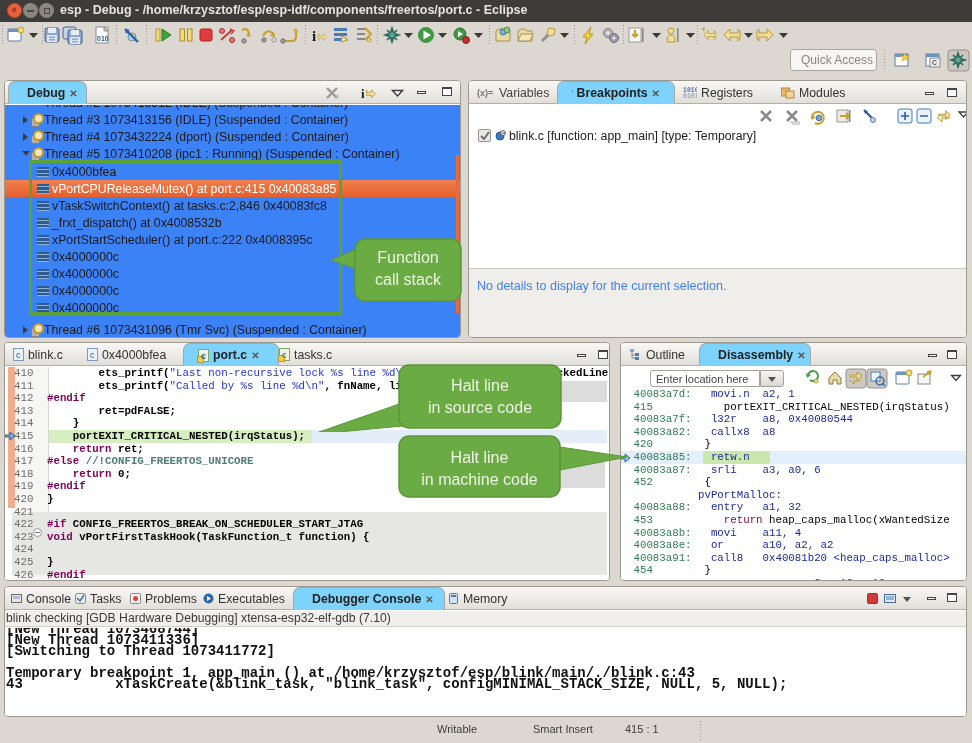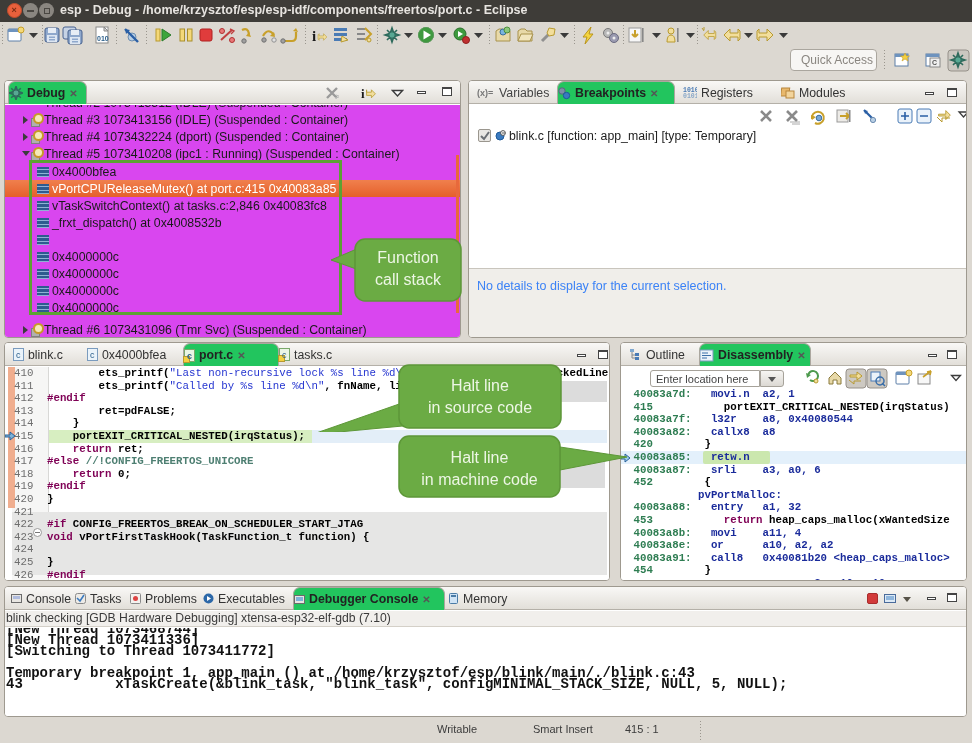--- a/index.html
+++ b/index.html
@@ -1,19 +1,19 @@
 <!DOCTYPE html>
 <html><head><meta charset="utf-8"><style>
 *{margin:0;padding:0;box-sizing:border-box}
 html,body{width:972px;height:743px;overflow:hidden}
 body{position:relative;background:#DCD8D1;font-family:"Liberation Sans",sans-serif;-webkit-font-smoothing:antialiased;transform:translateZ(0)}
 .abs{position:absolute}
 .panel{position:absolute;background:#fff;border:1px solid #9E998F;border-radius:4px;overflow:hidden}
 .phead{position:absolute;left:0;right:0;top:0;height:23px;background:linear-gradient(#F9F8F6,#E2DFD9);border-bottom:1px solid #B4B0A8}
-.tabsel{position:absolute;top:0;height:23px;background:#22c55e;border:1px solid #ABA79F;border-bottom:none;border-radius:7px 7px 0 0;font-size:12.3px;font-weight:bold;color:#222;display:flex;align-items:center;padding:0 0;gap:4px;white-space:nowrap}
+.tabsel{position:absolute;top:0;height:23px;background:#7dd3fc;border:1px solid #ABA79F;border-bottom:none;border-radius:7px 7px 0 0;font-size:12.3px;font-weight:bold;color:#222;display:flex;align-items:center;padding:0 14px;gap:4px;white-space:nowrap}
 .tab{position:absolute;top:0;height:23px;font-size:12.3px;color:#333;display:flex;align-items:center;padding:0 6px;gap:4px;white-space:nowrap}
 .xclose{font-size:10px;color:#555;font-weight:bold}
 .mini{position:absolute;width:11px;height:9px}
 .mini .bar{position:absolute;left:1px;right:1px;top:4px;height:3px;border:1px solid #444;background:#fff}
 .maxi{position:absolute;width:11px;height:10px}
 .maxi .sq{position:absolute;left:1px;right:0px;top:1px;bottom:0;border:1px solid #444;border-top:2px solid #444;background:#fff}
 .vmenu{position:absolute;width:0;height:0;border-left:4px solid transparent;border-right:4px solid transparent;border-top:5px solid #575349}
 .trirow{position:absolute;height:17px;display:flex;align-items:center;font-size:12.3px;color:#1a1a1a;white-space:pre}
 .exp{width:0;height:0;border-top:4px solid transparent;border-bottom:4px solid transparent;border-left:5px solid #3c3c3c;display:inline-block}
 .expd{width:0;height:0;border-left:4px solid transparent;border-right:4px solid transparent;border-top:5px solid #3c3c3c;display:inline-block}
@@ -25,21 +25,21 @@
 .frico{display:inline-block;width:12px;height:10px;background:repeating-linear-gradient(#2F5B8F 0 2.4px,#8FB2D4 2.4px 3.4px)}
 .ficon{display:inline-block;width:11px;height:13px;position:relative;background:#EAF3FA;border:1px solid #7A9BBE}
 .ficon:after{content:"c";position:absolute;left:2px;top:0px;font-size:9px;color:#2B5F8A;line-height:12px}
 .cbox{position:absolute;width:13px;height:13px;border:1px solid #9a968e;border-radius:2px;background:#f3f1ee}
 .cotext{font-size:16px;color:#EDF6E5;text-align:center;line-height:22px}
 .ficon.fg{background:#EAF5E4;border-color:#7AA86A}
 .ficon.fg:before{content:"";position:absolute;left:-2px;bottom:-2px;width:5px;height:5px;background:#F4D040;border:1px solid #B89A30}
 .ln{position:absolute;left:9px;font-family:"Liberation Mono",monospace;font-size:10.75px;line-height:12.6px;color:#6E6E6E;white-space:pre}
 .cl{position:absolute;left:42px;font-family:"Liberation Mono",monospace;font-size:10.75px;line-height:12.6px;font-weight:bold;color:#000;white-space:pre}
 .kw{color:#7F0055}.blk{color:#000}.str{color:#2434D0;font-weight:normal}.cmt{color:#4E7F72}
-.dl{position:absolute;left:12.5px;font-family:"Liberation Mono",monospace;font-size:10.75px;line-height:12.6px;font-weight:bold;color:#1A2B9B;white-space:pre}
+.dl{position:absolute;left:12.5px;font-family:"Liberation Mono",monospace;font-size:10.75px;line-height:12.6px;font-weight:normal;color:#1A2B9B;white-space:pre}
 .adr{color:#2E7D52}
 .cn{position:absolute;left:1px;font-family:"Liberation Mono",monospace;font-size:14px;line-height:11.3px;font-weight:bold;color:#111;white-space:pre}
 </style></head>
 <body>
 
 <div class="abs" style="left:0;top:0;width:972px;height:22px;background:#3E3C38"></div>
 <div class="abs" style="left:7px;top:3px;width:15px;height:15px;border-radius:50%;background:#E8603C;border:1px solid #c24d2c"></div>
 <div class="abs" style="left:11.5px;top:7px;width:7px;height:7px;color:#7a2c14;font-size:9px;font-weight:bold;line-height:7px">×</div>
 <div class="abs" style="left:23px;top:3px;width:15px;height:15px;border-radius:50%;background:#8A8680"></div>
 <div class="abs" style="left:27px;top:9.5px;width:7px;height:2px;background:#4a4742"></div>
@@ -276,41 +276,42 @@
     <svg class="abs" style="left:386px;top:8px" width="13" height="9">
         <path d="M1.5,1.5 h10 l-5,5.5 z" fill="#fcfcfc" stroke="#3c3c3c" stroke-width="1.4"></path>
       </svg>
     <div class="mini" style="left:411px;top:6px">
         <span class="bar"></span>
       </div>
     <div class="maxi" style="left:436px;top:5px">
         <span class="sq"></span>
       </div>
   </div>
-  <div id="debugtree" class="abs" style="left:0;top:24px;right:0;bottom:0;background:#d946ef;overflow:hidden">
+  <div id="debugtree" class="abs" style="left:0;top:24px;right:0;bottom:0;background:#3b82f6;overflow:hidden">
     <div class="trirow" style="left:39px;top:-11px">Thread #2 1073413512 (IDLE) (Suspended : Container)</div>
     <div class="trirow" style="left:18px;top:6px"><span class="exp"></span></div>
     <div class="trirow" style="left:26px;top:6px"><span class="thico"></span></div>
     <div class="trirow" style="left:39px;top:6px">Thread #3 1073413156 (IDLE) (Suspended : Container)</div>
     <div class="trirow" style="left:18px;top:23px"><span class="exp"></span></div>
     <div class="trirow" style="left:26px;top:23px"><span class="thico"></span></div>
     <div class="trirow" style="left:39px;top:23px">Thread #4 1073432224 (dport) (Suspended : Container)</div>
     <div class="trirow" style="left:17px;top:40px"><span class="expd"></span></div>
     <div class="trirow" style="left:26px;top:40px"><span class="thico"></span></div>
     <div class="trirow" style="left:39px;top:40px">Thread #5 1073410208 (ipc1 : Running) (Suspended : Container)</div>
     <div class="trirow" style="left:32px;top:58px"><span class="frico"></span></div>
     <div class="trirow" style="left:47px;top:58px">0x4000bfea</div>
     <div class="abs" style="left:0;top:75px;right:0;height:17px;background:linear-gradient(#F0804D,#E55F2B)"></div>
     <div class="trirow" style="left:32px;top:75px"><span class="frico"></span></div>
     <div class="trirow" style="left:47px;top:75px;color:#fff">vPortCPUReleaseMutex() at port.c:415 0x40083a85</div>
     <div class="trirow" style="left:32px;top:92px"><span class="frico"></span></div>
     <div class="trirow" style="left:47px;top:92px">vTaskSwitchContext() at tasks.c:2,846 0x40083fc8</div>
     <div class="trirow" style="left:32px;top:109px"><span class="frico"></span></div>
     <div class="trirow" style="left:47px;top:109px">_frxt_dispatch() at 0x4008532b</div>
     <div class="trirow" style="left:32px;top:126px"><span class="frico"></span></div>
+    <div class="trirow" style="left:47px;top:126px">xPortStartScheduler() at port.c:222 0x4008395c</div>
     <div class="trirow" style="left:32px;top:143px"><span class="frico"></span></div>
     <div class="trirow" style="left:47px;top:143px">0x4000000c</div>
     <div class="trirow" style="left:32px;top:160px"><span class="frico"></span></div>
     <div class="trirow" style="left:47px;top:160px">0x4000000c</div>
     <div class="trirow" style="left:32px;top:177px"><span class="frico"></span></div>
     <div class="trirow" style="left:47px;top:177px">0x4000000c</div>
     <div class="trirow" style="left:32px;top:194px"><span class="frico"></span></div>
     <div class="trirow" style="left:47px;top:194px">0x4000000c</div>
     <div class="trirow" style="left:18px;top:216px"><span class="exp"></span></div>
     <div class="trirow" style="left:26px;top:216px"><span class="thico"></span></div>

